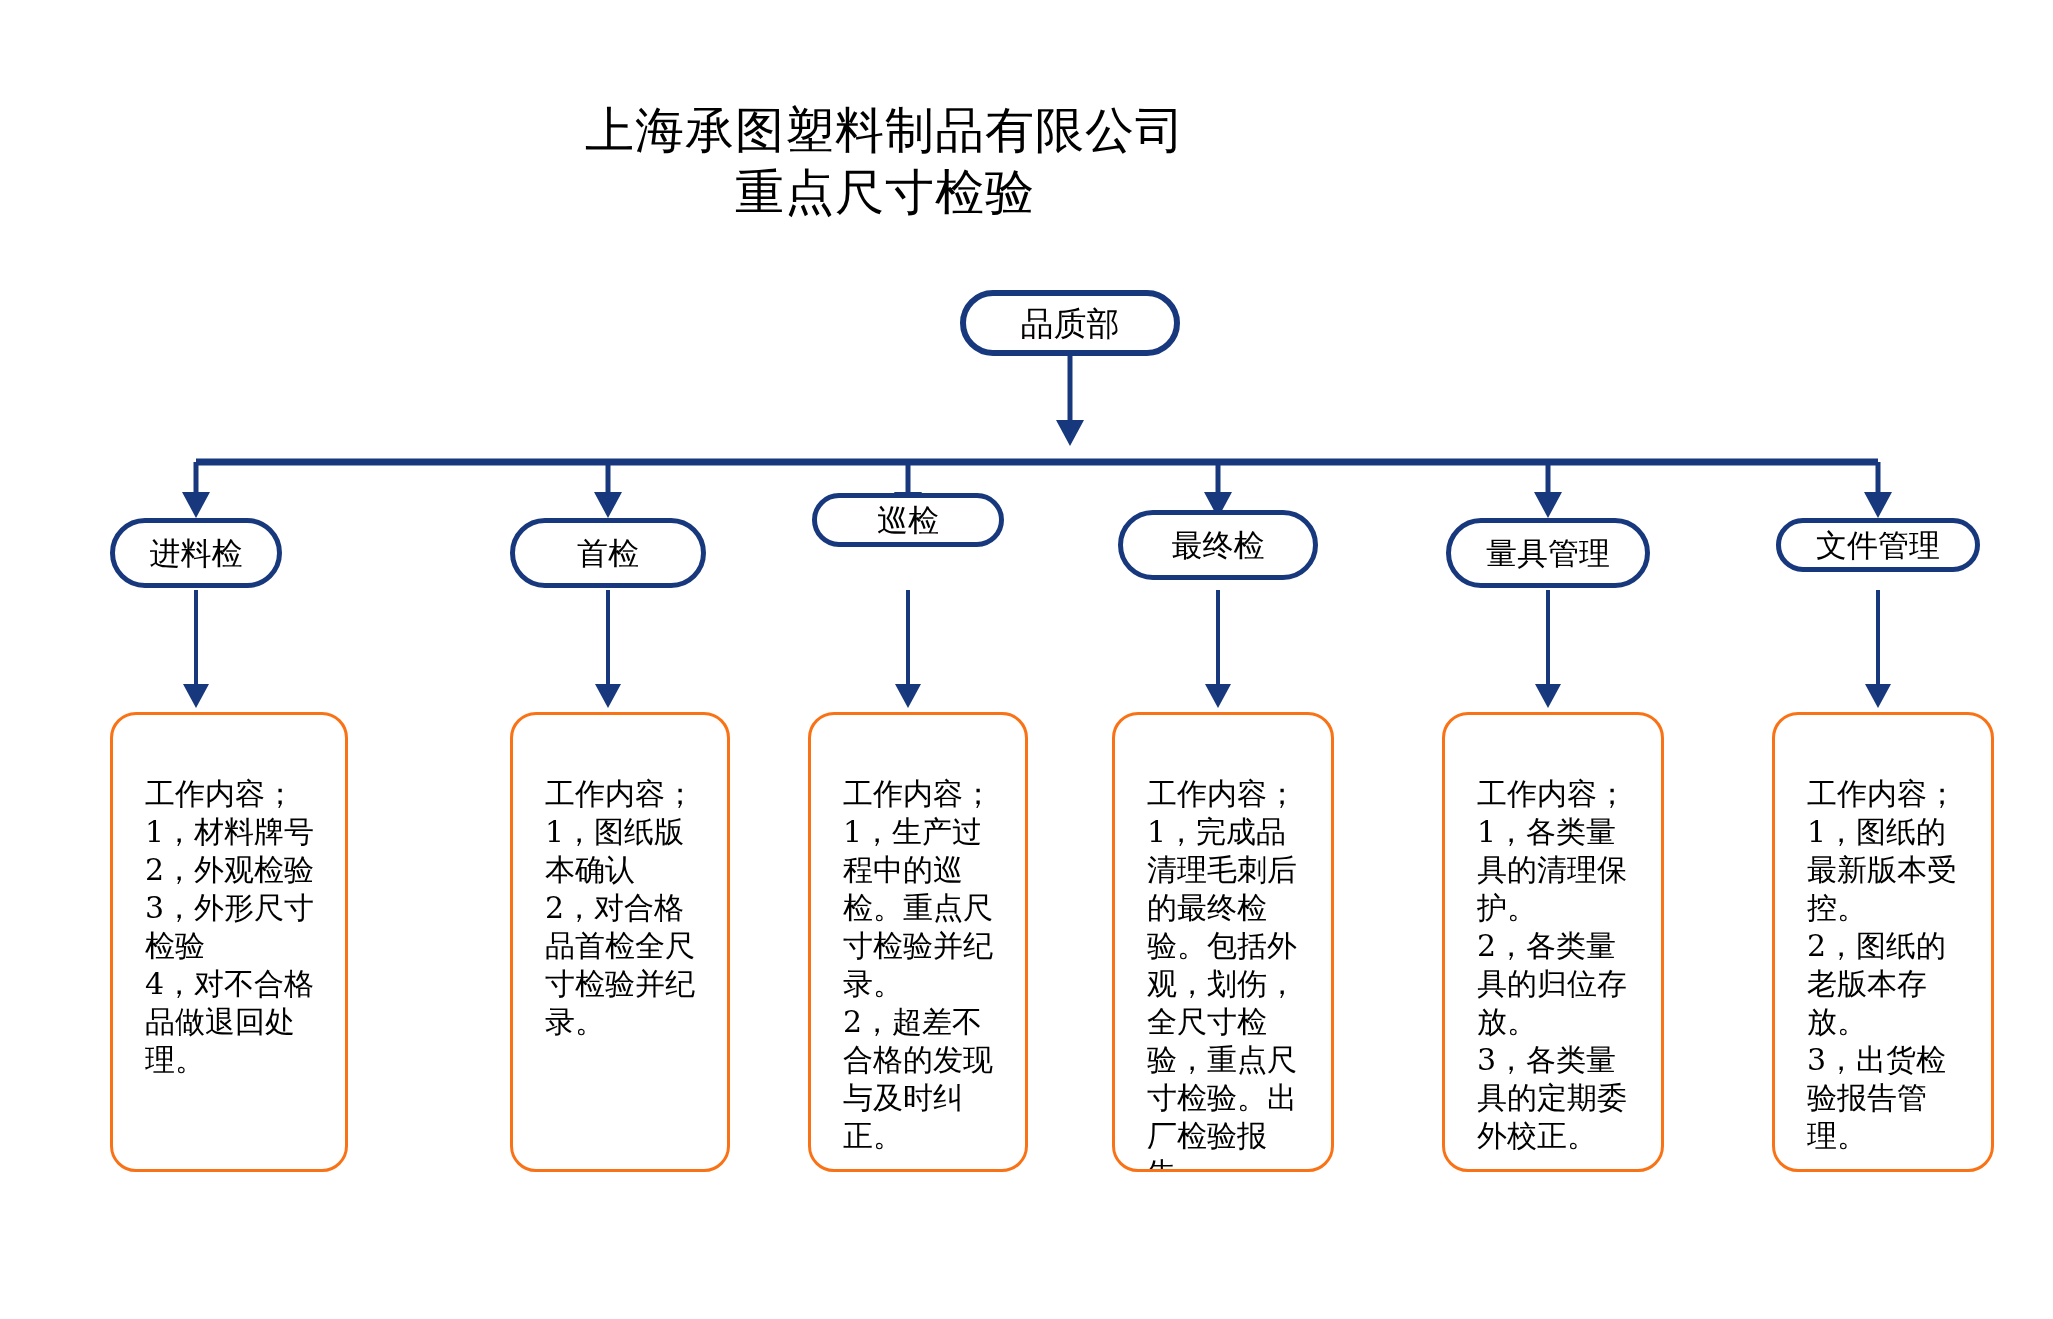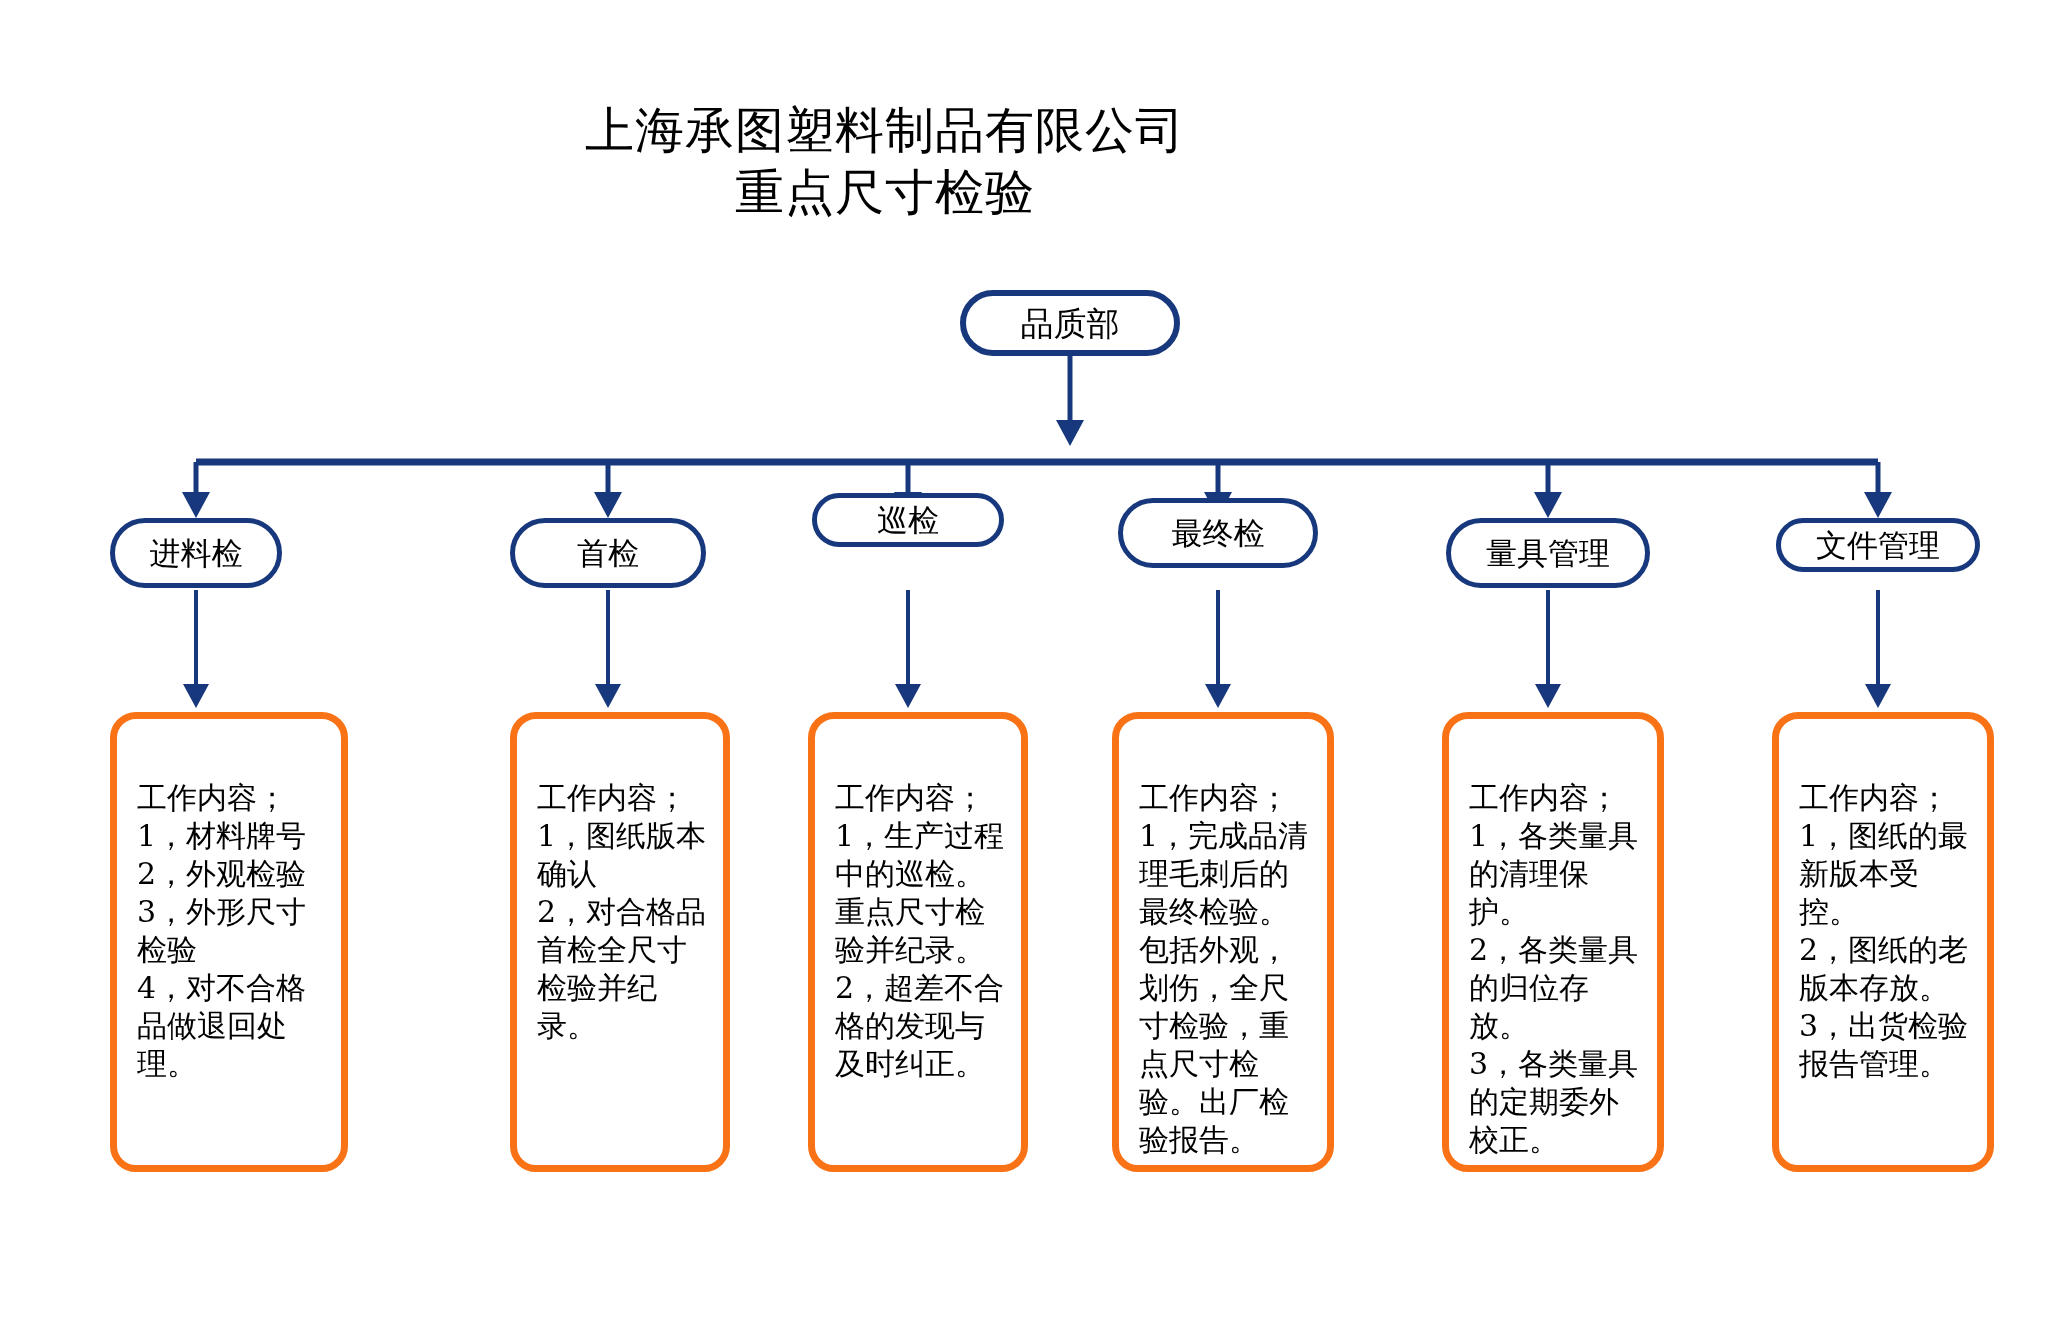--- a/index.html
+++ b/index.html
@@ -44,24 +44,24 @@
   .pill.root{
     border-width:6px;
     border-radius:40px;
     font-size:33px;
   }
 
   
   .content-box{
     position:absolute;
     box-sizing:border-box;
-    border:7px solid #f97316;
+    border:3px solid #f97316;
     border-radius:26px;
     background:#ffffff;
-    padding:22px 16px 10px 20px;
+    padding:22px 16px 10px 32px;
     color:#000;
     font-size:30px;
     line-height:38px;
     white-space:pre-line;
     overflow:hidden;
     font-family:"DejaVu Serif","Liberation Serif",serif;
   }
 </style>
 </head>
 <body>
@@ -125,21 +125,21 @@
 
   <div class="pill root" style="left:960px;top:290px;width:220px;height:66px;">
     <span>品质部</span>
   </div>
   <div class="pill" style="left:510px;top:518px;width:196px;height:70px;">
     <span>首检</span>
   </div>
   <div class="pill" style="left:812px;top:493px;width:192px;height:54px;">
     <span>巡检</span>
   </div>
-  <div class="pill" style="left:1118px;top:498px;width:200px;height:70px;">
+  <div class="pill" style="left:1118px;top:510px;width:200px;height:70px;">
     <span>最终检</span>
   </div>
   <div class="pill" style="left:1446px;top:518px;width:204px;height:70px;">
     <span>量具管理</span>
   </div>
   <div class="pill" style="left:1776px;top:518px;width:204px;height:54px;">
     <span>文件管理</span>
   </div>
 
   <div class="content-box" style="left:110px;top:712px;width:238px;height:460px;">

